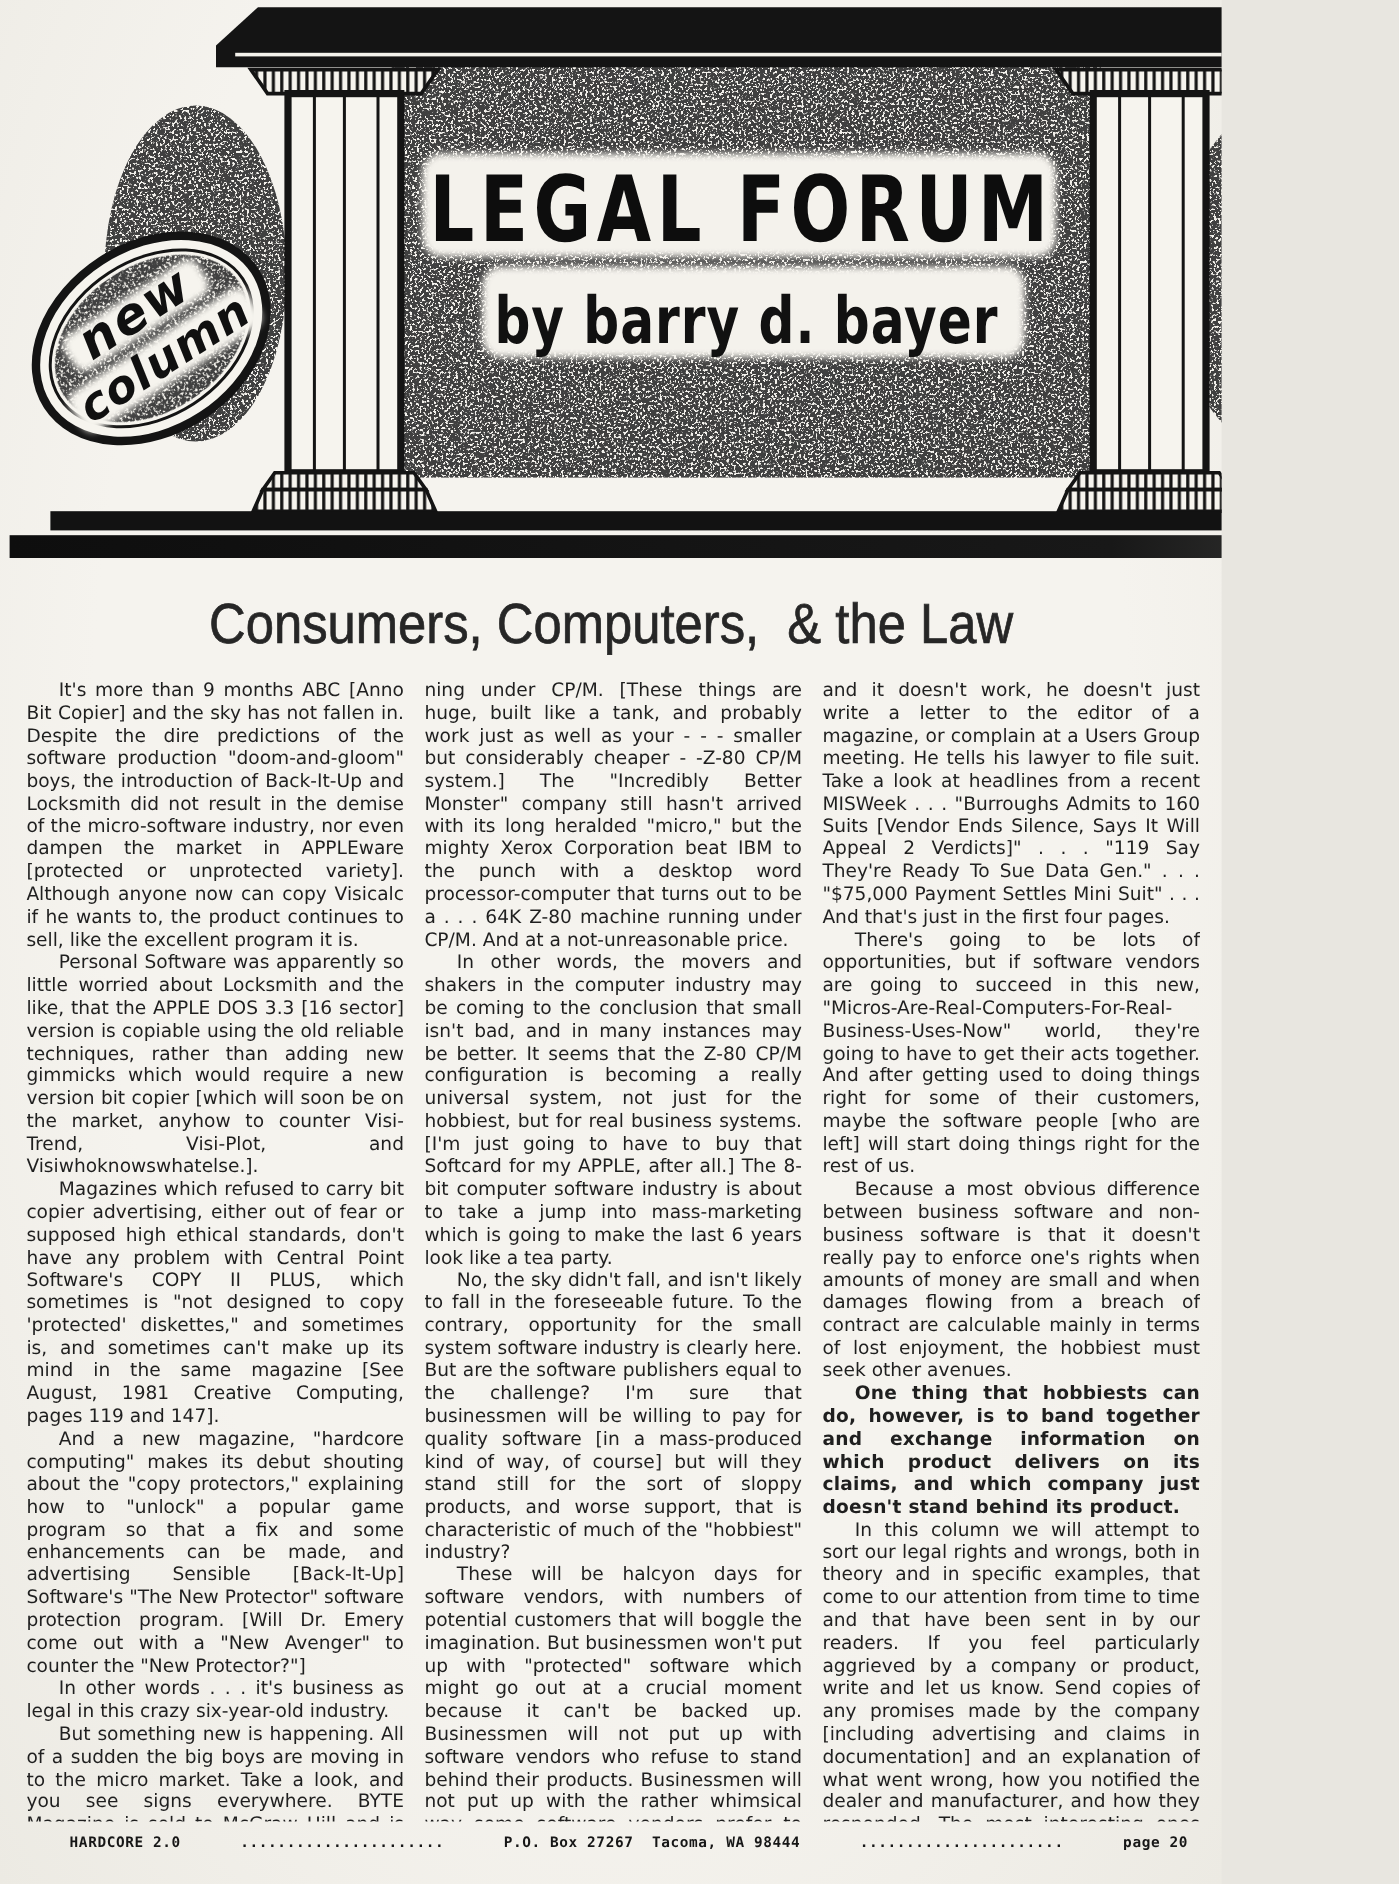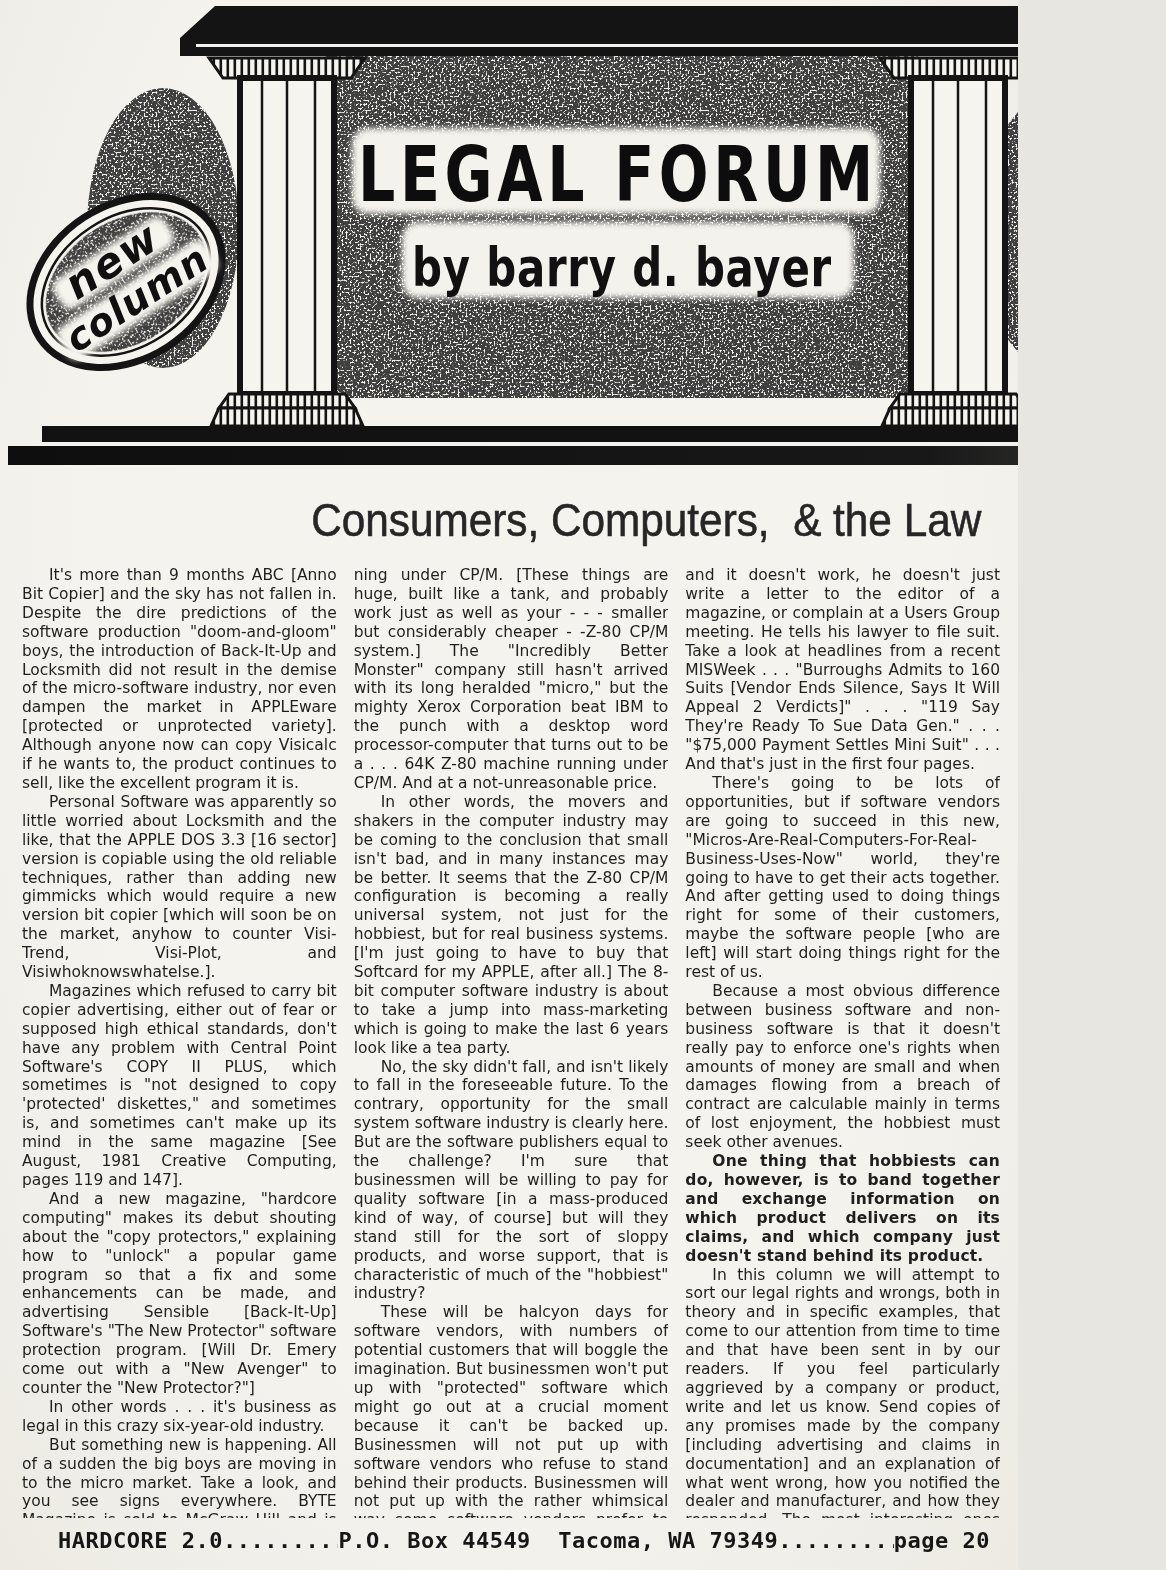--- a/index.html
+++ b/index.html
@@ -7,46 +7,46 @@
     position:relative; width:1018px; height:1570px;
     background:
       radial-gradient(ellipse at 50% 40%, #f5f3ee 60%, #eceae3 100%);
     color:#1c1c1c;
     font-family:"DejaVu Sans", sans-serif;
     overflow:hidden;
   }
   .header-svg { position:absolute; top:0; left:0; }
   .article-title {
     position:absolute; top:492px; left:0; right:0;
-    text-align:right; white-space:pre;
+    text-align:center; white-space:pre;
     font-family:"Liberation Sans", sans-serif;
     font-size:47px; font-weight:500; letter-spacing:0px;
     color:#262626;
     -webkit-text-stroke:0.6px #262626;
   }
   .article-title span { display:inline-block; transform:scaleX(0.9); }
   .columns {
     position:absolute; top:566px; left:22px; right:18px; height:952px;
-    display:flex; gap:17px;
+    display:flex; gap:17px;justify-content:flex-end;
   }
   .col {
     flex:1 1 0; overflow:hidden;
     text-align:justify;
     font-size:15.5px; line-height:1.22;
     color:#1f1f1f;
   }
   .para { margin:0; }
   .para.indent { text-indent:27px; }
   .para.bold-para { font-weight:bold; letter-spacing:0.2px; }
   .end-icon { position:absolute; left:1084px; top:1466px; }
   .footer {
     position:absolute; left:58px; right:28px; top:1528px;
     display:flex; justify-content:space-between; align-items:flex-end;
     font-family:"DejaVu Sans Mono", monospace;
-    font-weight:bold; font-size:22px; letter-spacing:0.5px;
+    font-weight:bold; font-size:12px; letter-spacing:0.5px;
     color:#161616; white-space:pre;
   }
   .footer .dots { overflow:hidden; }
 </style>
 </head>
 <body>
 
 <div class="page">
 
   <svg class="header-svg" width="1166" height="470" viewBox="0 0 1166 470" aria-hidden="true">
@@ -147,18 +147,18 @@
   <svg class="end-icon" width="48" height="60" viewBox="0 0 44 56" aria-hidden="true">
     <path d="M6,19 Q22,27 38,19 Q30,31 38,49 Q22,41 6,49 Q14,31 6,19 Z" fill="#141414"></path>
     <circle cx="22" cy="34" r="4" fill="#f2f0ea"></circle>
     <path d="M23,19 C25,13 29,10 34,9 L35,12 C30,13 27,15 26,20 Z" fill="#141414"></path>
     <path d="M11,10 Q18,2 28,8 Q19,14 11,10 Z" fill="#141414"></path>
   </svg>
 
   <div class="footer">
     <span>HARDCORE 2.0</span>
     <span class="dots">......................</span>
-    <span>P.O. Box 44549  Tacoma, WA 79349</span>
+    <span>P.O. Box 27267  Tacoma, WA 98444</span>
     <span class="dots">......................</span>
     <span>page 20</span>
   </div>
 
 </div>
 
 </body></html>

